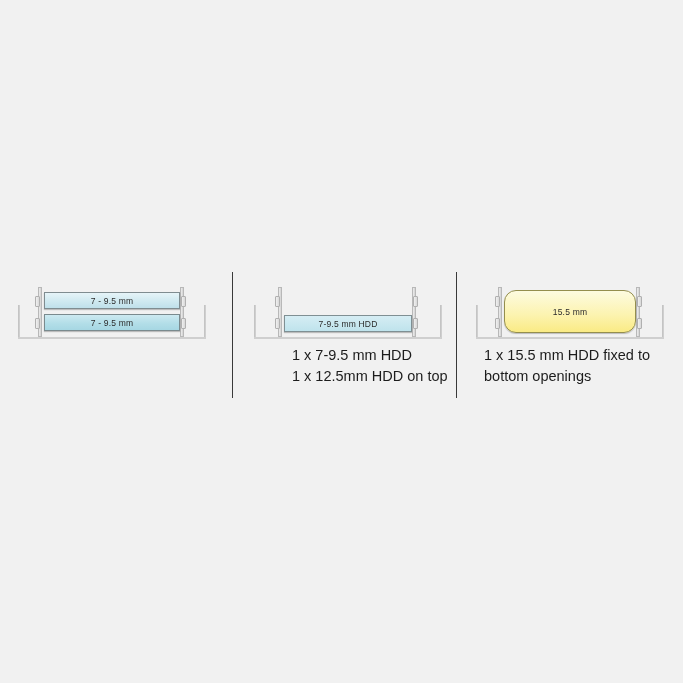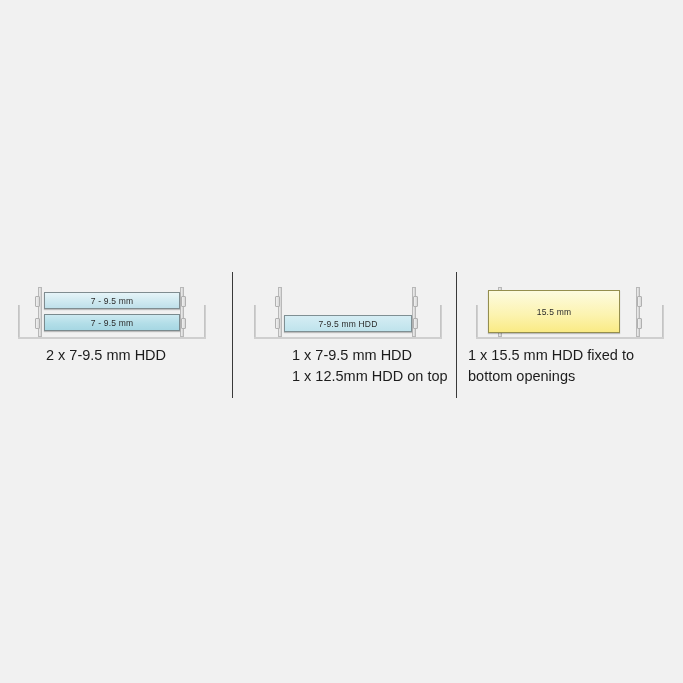--- a/index.html
+++ b/index.html
@@ -119,21 +119,21 @@
     position: absolute;
     top: 70px;
     left: 0;
     font-size: 14.5px;
     color: #1c1c1c;
     line-height: 21px;
     white-space: pre-line;
   }
   .panel.p1 .caption { left: 38px; }
   .panel.p2 .caption { left: 6px; margin-left: 42px; }
-  .panel.p3 .caption { left: 2px; }
+  .panel.p3 .caption { left: 18px; }
 </style>
 </head>
 <body>
 
 <div id="canvas">
 
   <div class="divider d1"></div>
 
   <div class="divider d2"></div>
 
@@ -149,21 +149,20 @@
 
       <div class="nub" style="left:27px;  top:21px;"></div>
       <div class="nub" style="left:27px;  top:43px;"></div>
       <div class="nub" style="left:173px; top:21px;"></div>
       <div class="nub" style="left:173px; top:43px;"></div>
 
       <div class="drive blue-light" style="left:36px; top:17px; width:136px; height:17px;">7 - 9.5 mm</div>
       <div class="drive blue-mid" style="left:36px; top:39px; width:136px; height:17px;">7 - 9.5 mm</div>
     </div>
 
-    <div class="caption">2 x 7-9.5 mm HDD</div>
   </div>
 
   <div class="panel p2">
     <div class="bay-art">
 
       <div class="chassis-left" style="left:10px;  top:30px; height:34px;"></div>
       <div class="chassis-right" style="left:196px; top:30px; height:34px;"></div>
       <div class="chassis-floor" style="left:10px;  top:62px; width:188px;"></div>
 
       <div class="rail" style="left:34px;  top:12px; height:50px;"></div>
@@ -189,20 +188,20 @@
       <div class="chassis-floor" style="left:10px;  top:62px; width:188px;"></div>
 
       <div class="rail" style="left:32px;  top:12px; height:50px;"></div>
       <div class="rail" style="left:170px; top:12px; height:50px;"></div>
 
       <div class="nub" style="left:29px;  top:21px;"></div>
       <div class="nub" style="left:29px;  top:43px;"></div>
       <div class="nub" style="left:171px; top:21px;"></div>
       <div class="nub" style="left:171px; top:43px;"></div>
 
-      <div class="drive yellow" style="left:22px; top:15px; width:132px; height:43px;">15.5 mm</div>
+      <div class="drive yellow" style="left:38px; top:15px; width:132px; height:43px;border-radius:12px;">15.5 mm</div>
     </div>
 
     <div class="caption">1 x 15.5 mm HDD fixed to
 bottom openings</div>
   </div>
 
 </div>
 
 </body></html>

